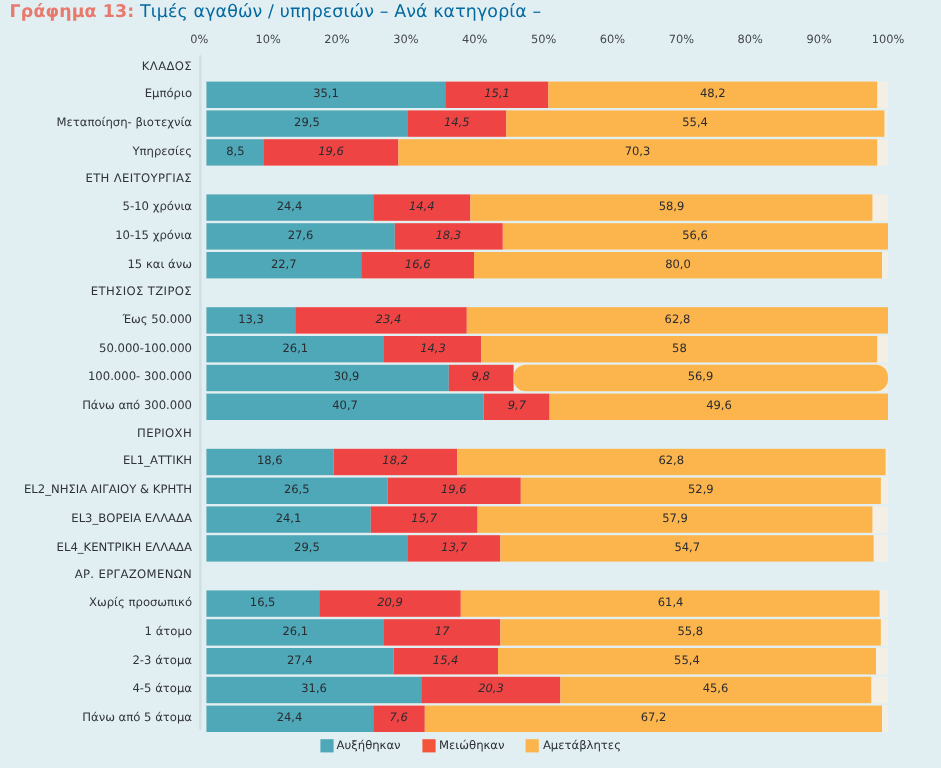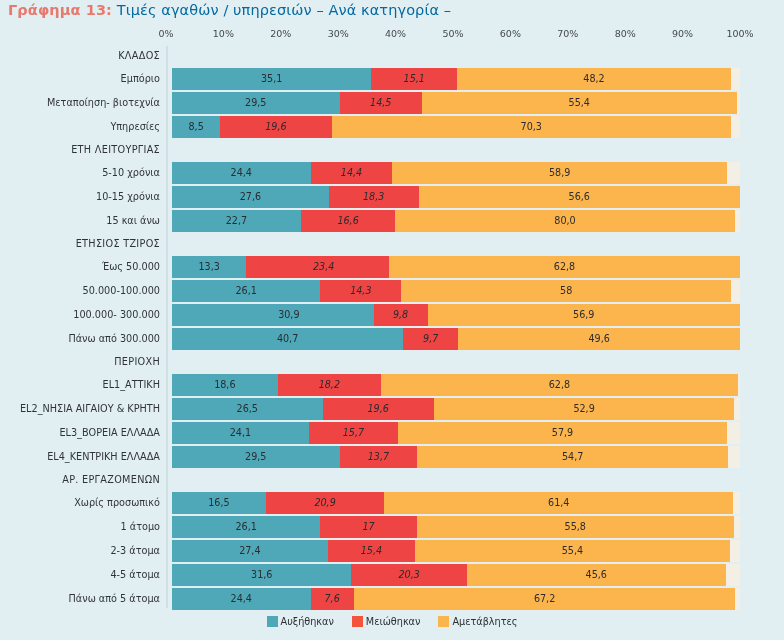--- a/index.html
+++ b/index.html
@@ -305,21 +305,21 @@
       </div>
       <div class="row">
         <div class="row-label">100.000- 300.000</div>
         <div class="bar-track">
           <div class="seg inc" style="width: 30.9%; padding-left: 32px;">
             <span class="seg-val">30,9</span>
           </div>
           <div class="seg dec" style="width: 9.8%;">
             <span class="seg-val">9,8</span>
           </div>
-          <div class="seg same" style="width: 56.9%;">
+          <div class="seg same" style="width: 56.9%; border-radius: 10px;">
             <span class="seg-val">56,9</span>
           </div>
         </div>
       </div>
       <div class="row">
         <div class="row-label">Πάνω από 300.000</div>
         <div class="bar-track">
           <div class="seg inc" style="width: 40.7%;">
             <span class="seg-val">40,7</span>
           </div>

